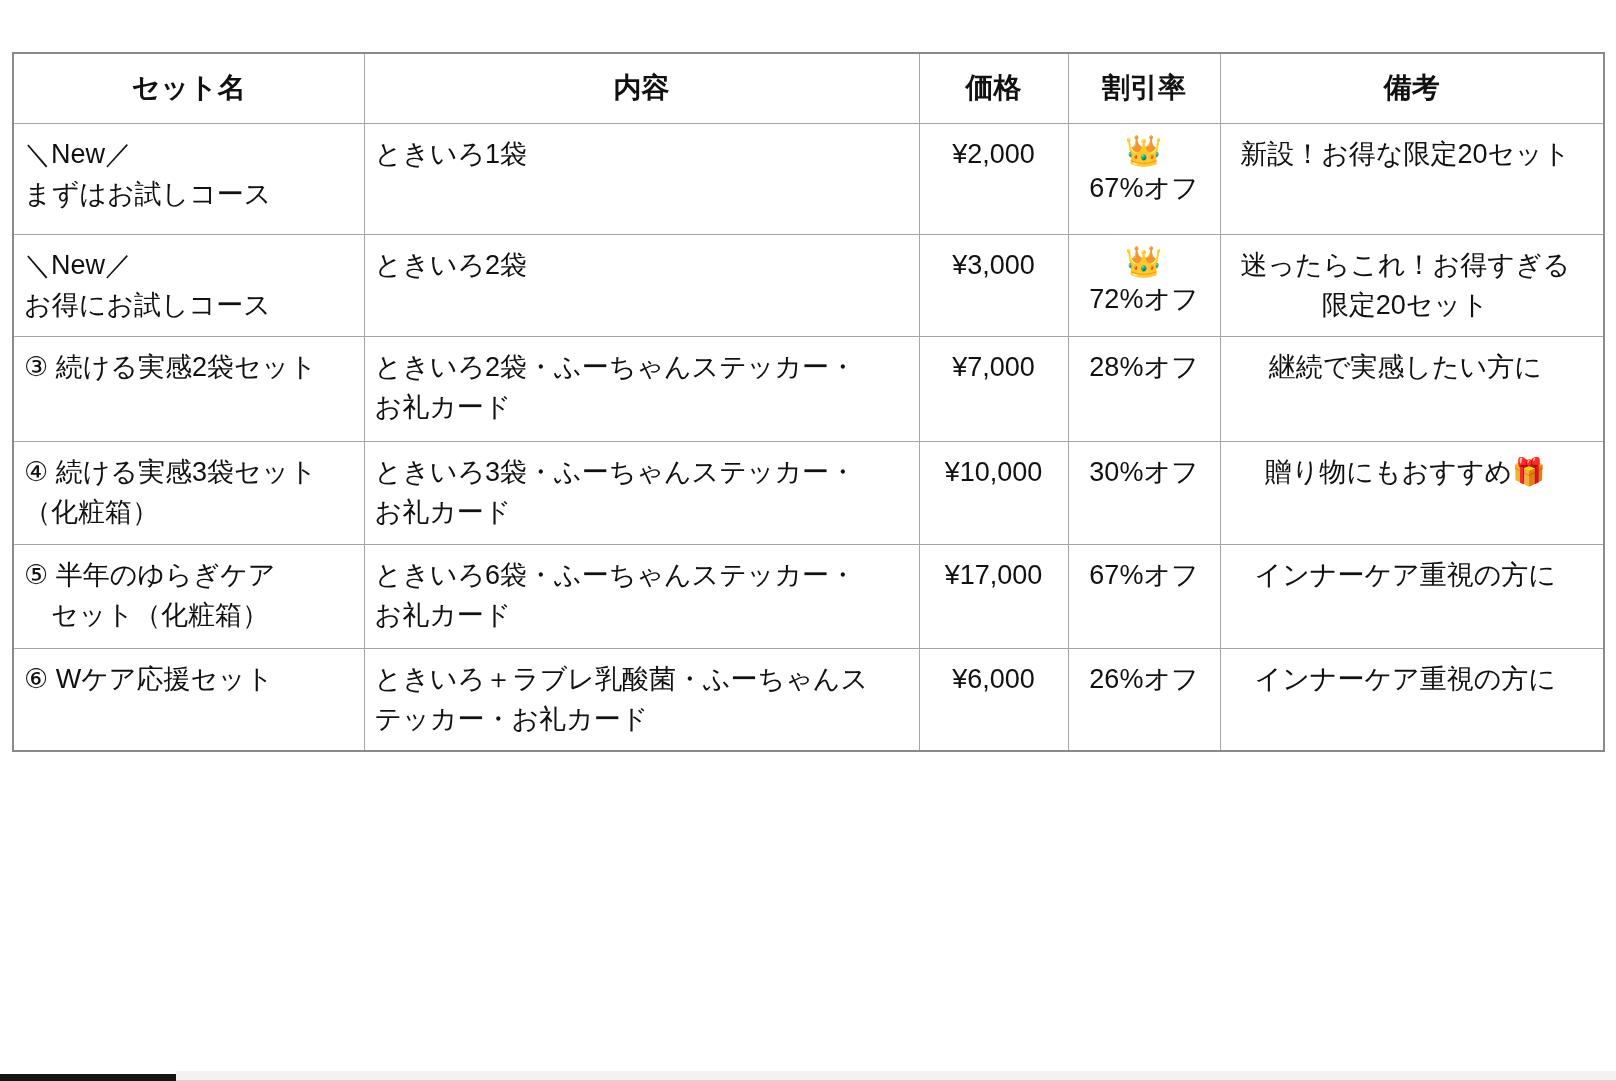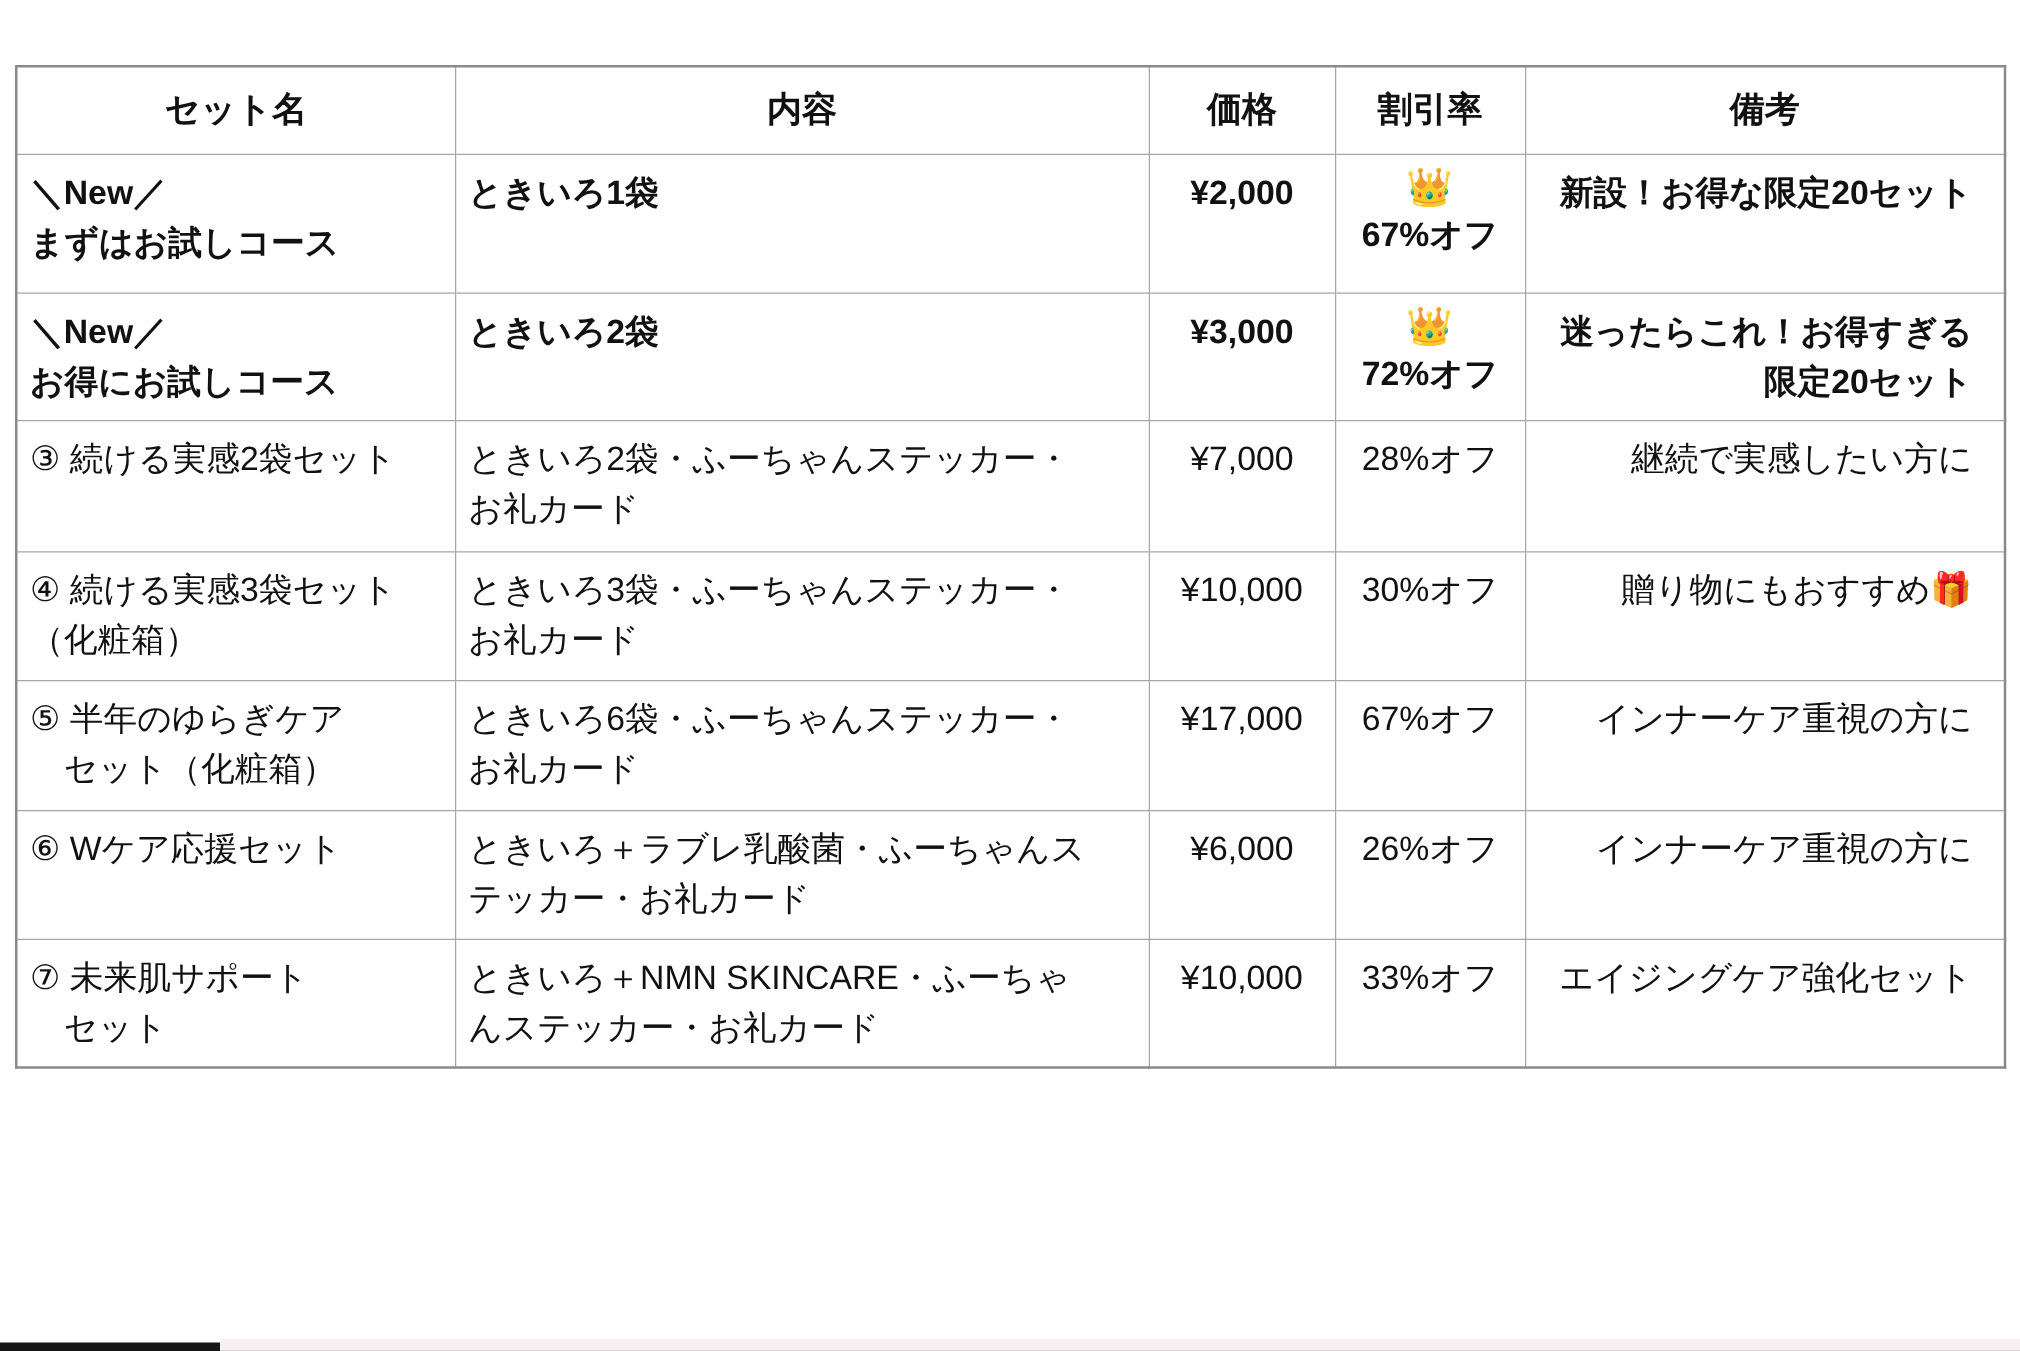--- a/index.html
+++ b/index.html
@@ -35,26 +35,26 @@
     font-weight: 700;
     padding: 0;
   }
   table.pricing td {
     vertical-align: top;
     font-size: 27px;
     line-height: 40px;
     padding-top: 10px;
     padding-bottom: 6px;
   }
-  tr.em td { font-weight: 700; }
+  tr.em td { font-weight: 400; }
   td.c-name   { text-align: left;  padding-left: 10px; padding-right: 6px;  white-space: pre-line; }
   td.c-contents { text-align: left; padding-left: 10px; padding-right: 8px; white-space: pre-line; margin-left: 32px; }
   td.c-price  { text-align: center; }
   td.c-discount { text-align: center; }
-  td.c-note   { text-align: right; padding-left: 12px; padding-right: 25px; white-space: pre-line; }
+  td.c-note   { text-align: center; padding-left: 12px; padding-right: 25px; white-space: pre-line; }
   .crown {
     display: block;
     font-size: 30px;
     line-height: 34px;
     text-align: center;
   }
   .discount-value { display: block; }
   .bottom-black-bar {
     position: absolute;
     left: 0; top: 1074px;
@@ -142,28 +142,19 @@
         <td class="c-note">インナーケア重視の方に</td>
       </tr>
       <tr style="height:103px">
         <td class="c-name">⑥ Wケア応援セット</td>
         <td class="c-contents">ときいろ＋ラブレ乳酸菌・ふーちゃんス
 テッカー・お礼カード</td>
         <td class="c-price">¥6,000</td>
         <td class="c-discount">26%オフ</td>
         <td class="c-note">インナーケア重視の方に</td>
       </tr>
-      <tr style="height:103px">
-        <td class="c-name">⑦ 未来肌サポート
-　セット</td>
-        <td class="c-contents">ときいろ＋NMN SKINCARE・ふーちゃ
-んステッカー・お礼カード</td>
-        <td class="c-price">¥10,000</td>
-        <td class="c-discount">33%オフ</td>
-        <td class="c-note">エイジングケア強化セット</td>
-      </tr>
     </tbody>
   </table>
 
   <div class="bottom-black-bar"></div>
   <div class="bottom-accent-strip"></div>
 
 </div>
 
 </body></html>

